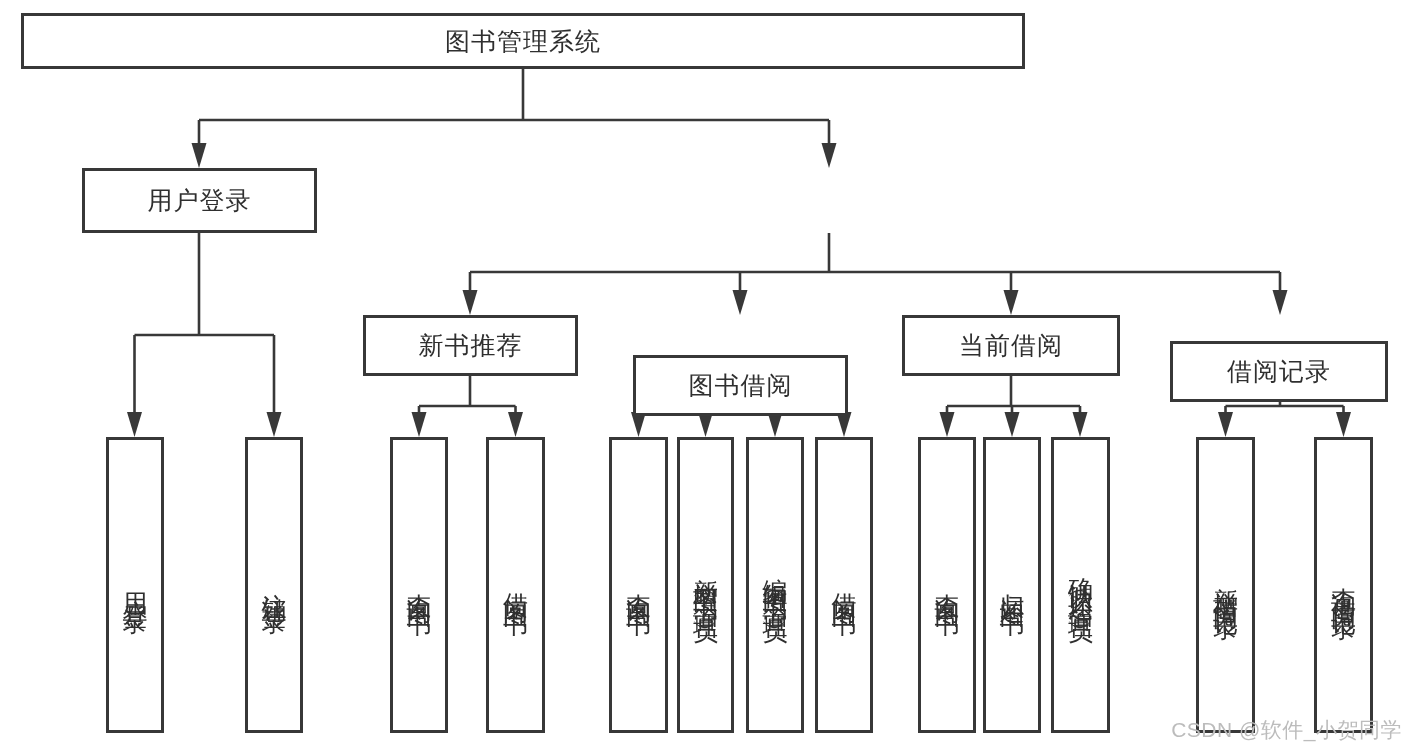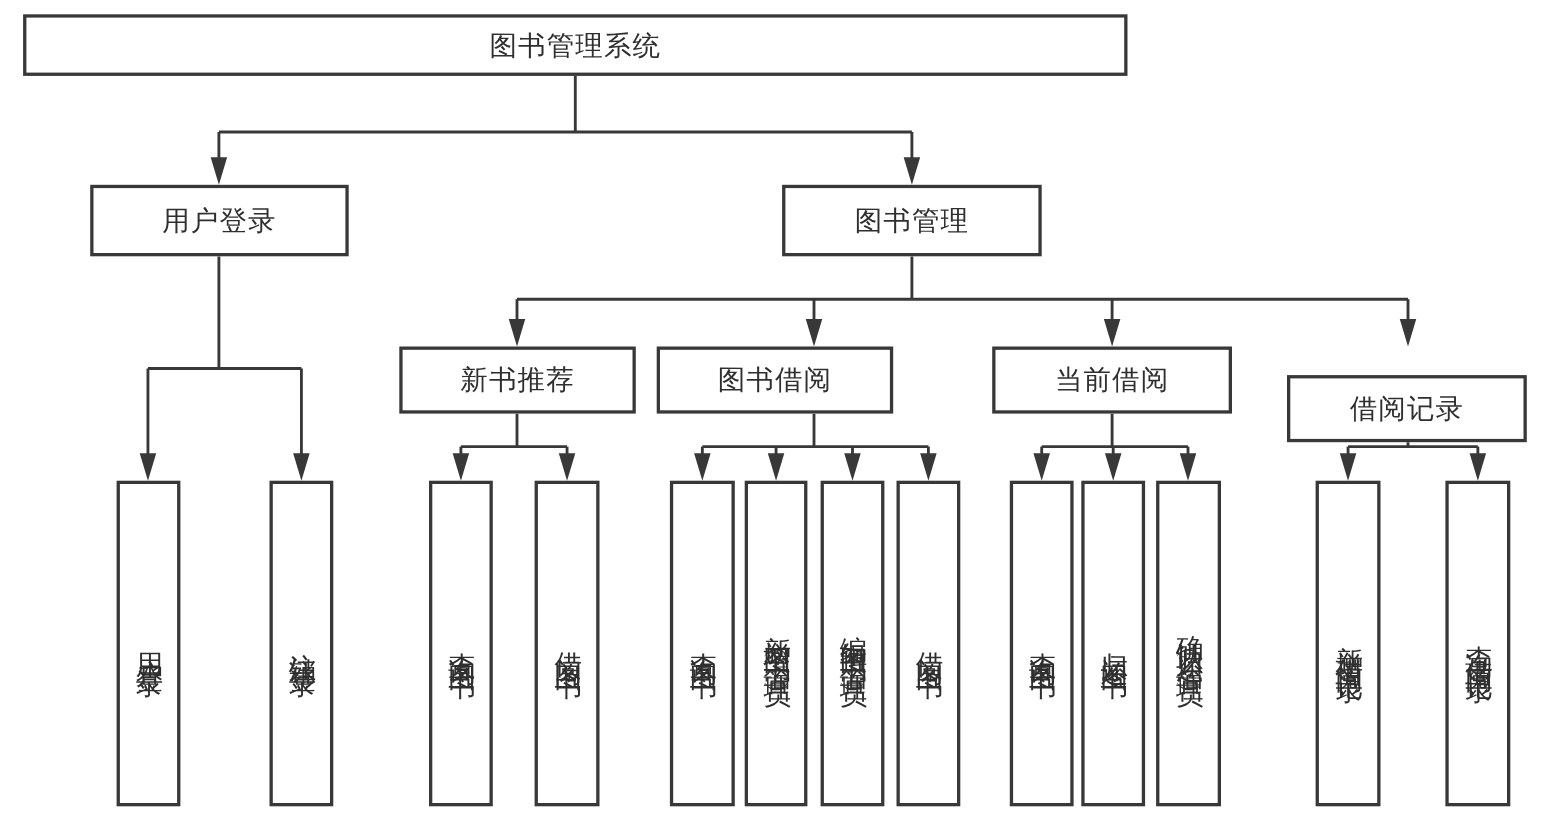--- a/index.html
+++ b/index.html
@@ -110,24 +110,23 @@
     <line x1="1225.5" y1="406" x2="1343.5" y2="406"></line>
     <line x1="1225.5" y1="406" x2="1225.5" y2="417"></line>
     <polygon points="1218,412 1233,412 1225.5,437"></polygon>
     <line x1="1343.5" y1="406" x2="1343.5" y2="417"></line>
     <polygon points="1336,412 1351,412 1343.5,437"></polygon>
   </svg>
 
   <div class="node hbox root">图书管理系统</div>
 
   <div class="node hbox lvl2" style="left:82px;width:235px;">用户登录</div>
-  <div class="node hbox lvl2" style="left:711px;width:236px;">图书管理</div>
 
   <div class="node hbox lvl3" style="left:363px;width:215px;">新书推荐</div>
-  <div class="node hbox lvl3" style="left:597px;width:215px;">图书借阅</div>
+  <div class="node hbox lvl3" style="left:633px;width:215px;margin-top:40px;">图书借阅</div>
   <div class="node hbox lvl3" style="left:902px;width:218px;">当前借阅</div>
   <div class="node hbox lvl3" style="left:1170px;width:218px;margin-top:26px;">借阅记录</div>
 
   <div class="node vbox" style="left:106px;width:58px;">用户登录</div>
   <div class="node vbox" style="left:245px;width:58px;">注销登录</div>
 
   <div class="node vbox" style="left:390px;width:58px;">查询图书</div>
   <div class="node vbox" style="left:486px;width:59px;">借阅图书</div>
 
   <div class="node vbox" style="left:609px;width:59px;">查询图书</div>
@@ -135,13 +134,14 @@
   <div class="node vbox" style="left:746px;width:58px;">编辑图书（管理员）</div>
   <div class="node vbox" style="left:815px;width:58px;">借阅图书</div>
 
   <div class="node vbox" style="left:918px;width:58px;">查询图书</div>
   <div class="node vbox" style="left:983px;width:58px;">归还图书</div>
   <div class="node vbox" style="left:1051px;width:59px;">确认归还（管理员）</div>
 
   <div class="node vbox" style="left:1196px;width:59px;">新增借阅记录</div>
   <div class="node vbox" style="left:1314px;width:59px;">查询借阅记录</div>
 
+  <div class="watermark">CSDN @软件_小贺同学</div>
 </div>
 
 </body></html>

